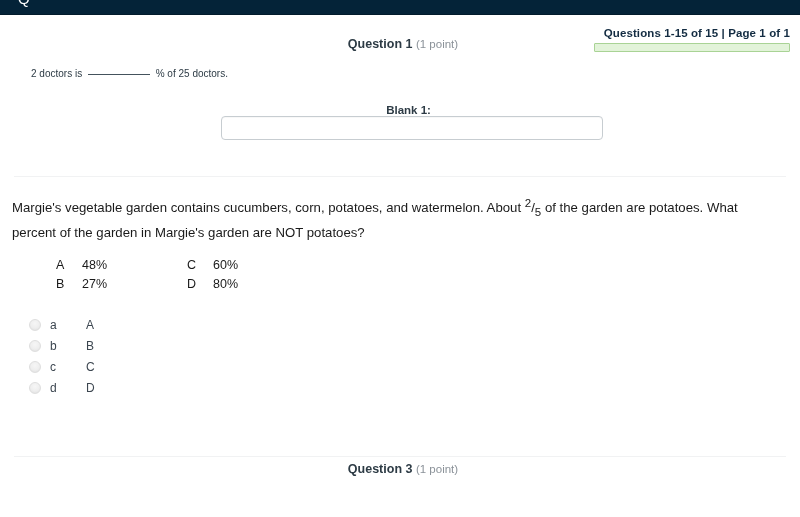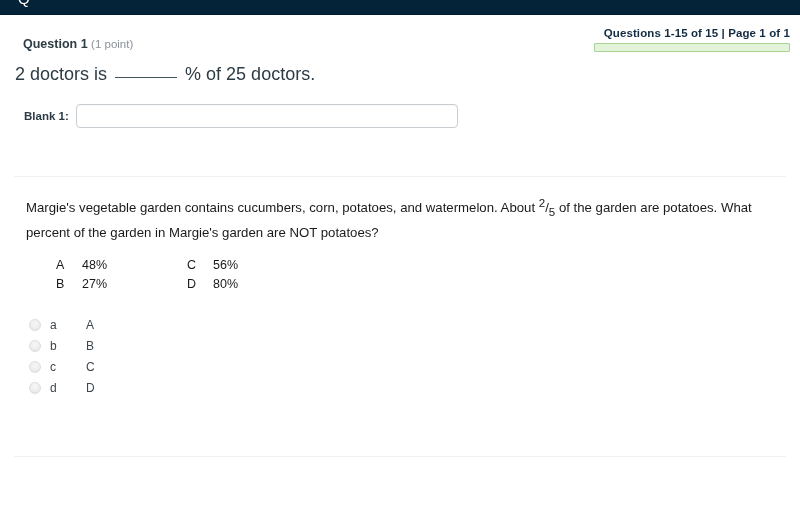--- a/index.html
+++ b/index.html
@@ -75,57 +75,59 @@
   .q-block {
     position: absolute;
     left: 0;
     width: 800px;
   }
   #q1 { top: 18px; }
   #q2 { top: 163px; }
   #q3 { top: 443px; }
 
   .q-head {
-    padding-left: 23px;
+    padding-left: 6px;
     font-size: 12.5px;
     line-height: 16px;
     color: #2d3b45;
+    text-align: center;
   }
   .q-head .q-title {
     font-weight: bold;
     color: #2d3b45;
   }
   .q-head .q-points {
     font-weight: normal;
     color: #8b9299;
     font-size: 11.5px;
   }
 
   
   .q1-text {
-    padding-left: 15px;
+    padding-left: 31px;
     margin-top: 13px;
-    font-size: 18px;
+    font-size: 10px;
     line-height: 18px;
     color: #2d3b45;
   }
   .blank-rule {
     display: inline-block;
     border-bottom: 1px solid #44525c;
     width: 62px;
     margin: 0 3px;
     vertical-align: 2px;
   }
 
   
   .blank-row {
     margin-top: 21px;
     padding-left: 24px;
     display: flex;
     align-items: center;
+    flex-direction: column;
   }
   .blank-label {
     font-size: 11.5px;
     font-weight: bold;
     color: #2d3b45;
     margin-right: 7px;
     white-space: nowrap;
   }
   .blank-input {
     width: 382px;
@@ -138,21 +140,21 @@
     font-size: 12px;
     color: #2d3b45;
     padding: 0 6px;
     outline: none;
     box-shadow: inset 0 1px 1px rgba(0,0,0,0.03);
   }
 
   
   .q2-text {
     margin-top: 14px;
-    padding-left: 26px;
+    padding-left: 12px;
     padding-right: 22px;
     font-family: "Liberation Sans", sans-serif;
     font-size: 13.2px;
     line-height: 25px;
     color: #1a1a1a;
   }
   .frac {
     display: inline-block;
     white-space: nowrap;
     font-size: 13.2px;
@@ -271,21 +273,21 @@
       <span>of the garden are potatoes.  What percent of the garden in Margie's garden are NOT potatoes?</span>
     </div>
 
     <div class="choice-grid">
       <table>
         <tbody>
             <tr>
           <td class="cg-letter">A</td>
           <td class="cg-val">48%</td>
           <td class="cg-letter">C</td>
-          <td class="cg-val">56%</td>
+          <td class="cg-val">60%</td>
         </tr>
         <tr>
           <td class="cg-letter">B</td>
           <td class="cg-val">27%</td>
           <td class="cg-letter">D</td>
           <td class="cg-val">80%</td>
         </tr>
       </tbody>
         </table>
     </div>
@@ -309,14 +311,20 @@
       <div class="answer-row">
         <span class="radio"></span>
         <span class="answer-key">d</span>
         <span class="answer-val">D</span>
       </div>
     </div>
   </div>
 
   <div class="divider" id="div2"></div>
 
+  <div class="q-block" id="q3">
+    <div class="q-head">
+      <span class="q-title">Question 3</span>
+      <span class="q-points">(1 point)</span>
+    </div>
+  </div>
 
 </div>
 
 </body></html>

